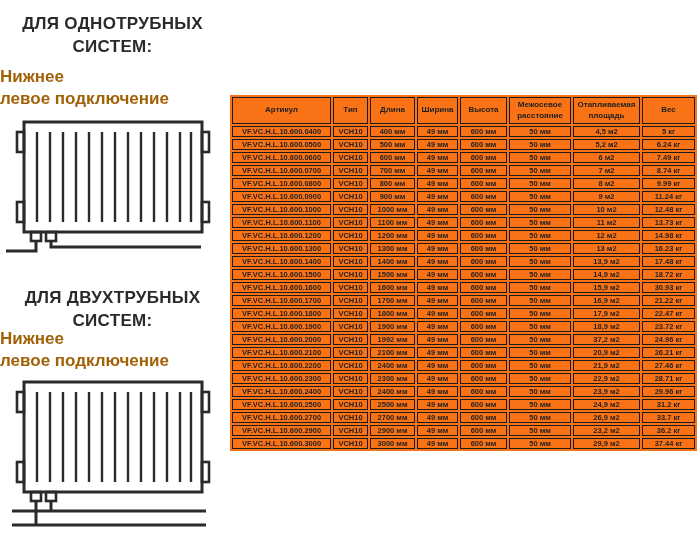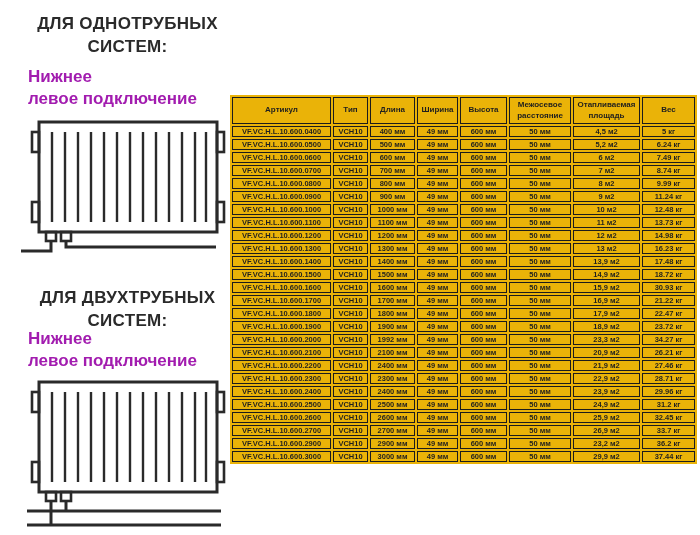--- a/index.html
+++ b/index.html
@@ -6,58 +6,57 @@
   html, body { width: 700px; height: 535px; }
   body {
     position: relative;
     background: #ffffff;
     font-family: "Liberation Sans", sans-serif;
     color: #262626;
     overflow: hidden;
   }
   .left-panel {
     position: absolute;
-    left: 15px; top: 0;
+    left: 0; top: 0;
     width: 228px; height: 428px;
   }
   .section-title {
     text-align: center;
     font-weight: 800;
     font-size: 17px;
     line-height: 1.35;
     letter-spacing: 0.3px;
     color: #2a2a2a;
     white-space: pre-line;
   }
   .section-subtitle {
     font-weight: 700;
     font-size: 17px;
     line-height: 1.3;
-    color: #a21caf;
+    color: #a16207;
     white-space: pre-line;
-    padding-left: 13px;
   }
   .title-1 { position: absolute; top: 13px; left: 0; width: 225px; }
   .subtitle-1 { position: absolute; top: 66px; left: 0; width: 225px; }
   .diagram-1 { position: absolute; top: 116px; left: 4px; }
   .title-2 { position: absolute; top: 278px; left: 0; width: 225px; margin-top: 9px; }
   .subtitle-2 { position: absolute; top: 328px; left: 0; width: 225px; }
   .diagram-2 { position: absolute; top: 376px; left: 4px; }
 
   .spec-table-wrap {
     position: absolute;
     left: 230px; top: 95px;
     width: 467px;
   }
   table.spec-table {
     border-collapse: separate;
     border-spacing: 2px;
     width: 467px;
     table-layout: fixed;
-    background: #eab308;
+    background: #f97316;
   }
   .spec-table th, .spec-table td {
     border: 1px solid #1c1c1c;
     text-align: center;
     vertical-align: middle;
     font-weight: 700;
     color: #1f1f1f;
     padding: 0 1px;
     overflow: hidden;
     white-space: nowrap;
@@ -360,22 +359,22 @@
           <td>18,9 м2</td>
           <td>23.72 кг</td>
         </tr>
         <tr>
           <td>VF.VC.H.L.10.600.2000</td>
           <td>VCH10</td>
           <td>1992 мм</td>
           <td>49 мм</td>
           <td>600 мм</td>
           <td>50 мм</td>
-          <td>23,3 м2</td>
-          <td>34.27 кг</td>
+          <td>37,2 м2</td>
+          <td>24.96 кг</td>
         </tr>
         <tr>
           <td>VF.VC.H.L.10.600.2100</td>
           <td>VCH10</td>
           <td>2100 мм</td>
           <td>49 мм</td>
           <td>600 мм</td>
           <td>50 мм</td>
           <td>20,9 м2</td>
           <td>26.21 кг</td>
@@ -412,30 +411,20 @@
         </tr>
         <tr>
           <td>VF.VC.H.L.10.600.2500</td>
           <td>VCH10</td>
           <td>2500 мм</td>
           <td>49 мм</td>
           <td>600 мм</td>
           <td>50 мм</td>
           <td>24,9 м2</td>
           <td>31.2 кг</td>
-        </tr>
-        <tr>
-          <td>VF.VC.H.L.10.600.2600</td>
-          <td>VCH10</td>
-          <td>2600 мм</td>
-          <td>49 мм</td>
-          <td>600 мм</td>
-          <td>50 мм</td>
-          <td>25,9 м2</td>
-          <td>32.45 кг</td>
         </tr>
         <tr>
           <td>VF.VC.H.L.10.600.2700</td>
           <td>VCH10</td>
           <td>2700 мм</td>
           <td>49 мм</td>
           <td>600 мм</td>
           <td>50 мм</td>
           <td>26,9 м2</td>
           <td>33.7 кг</td>

